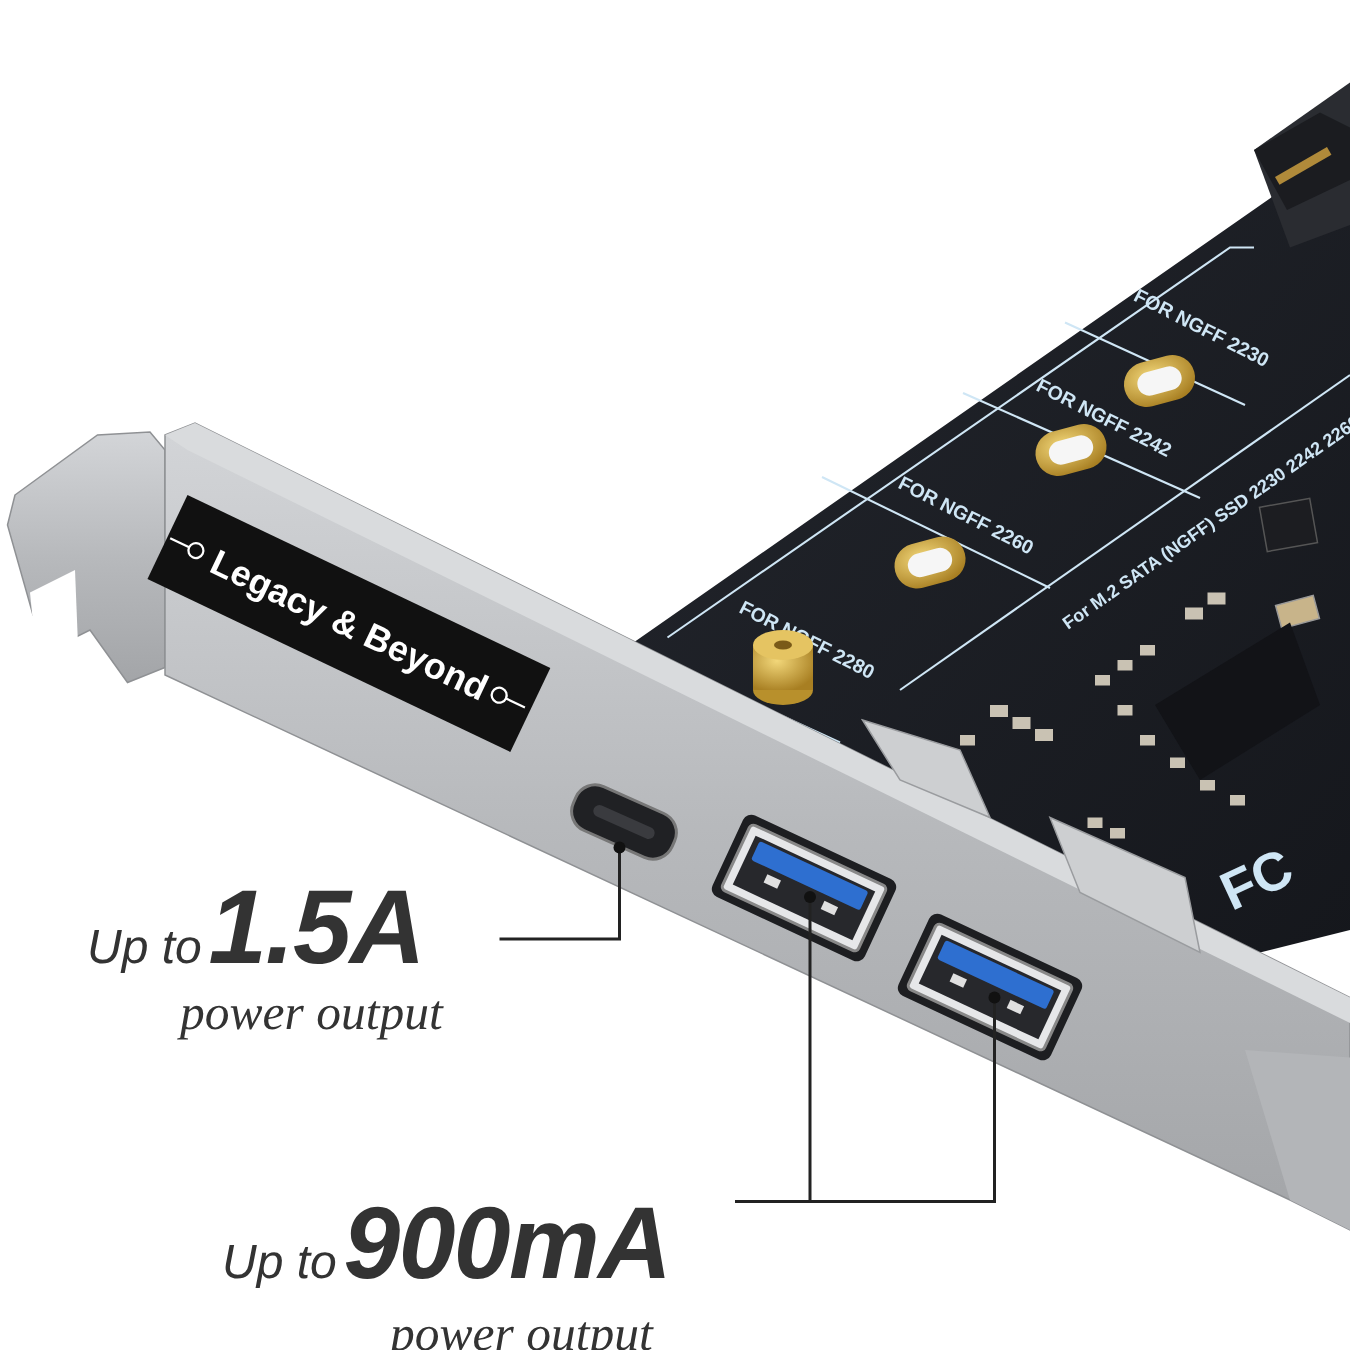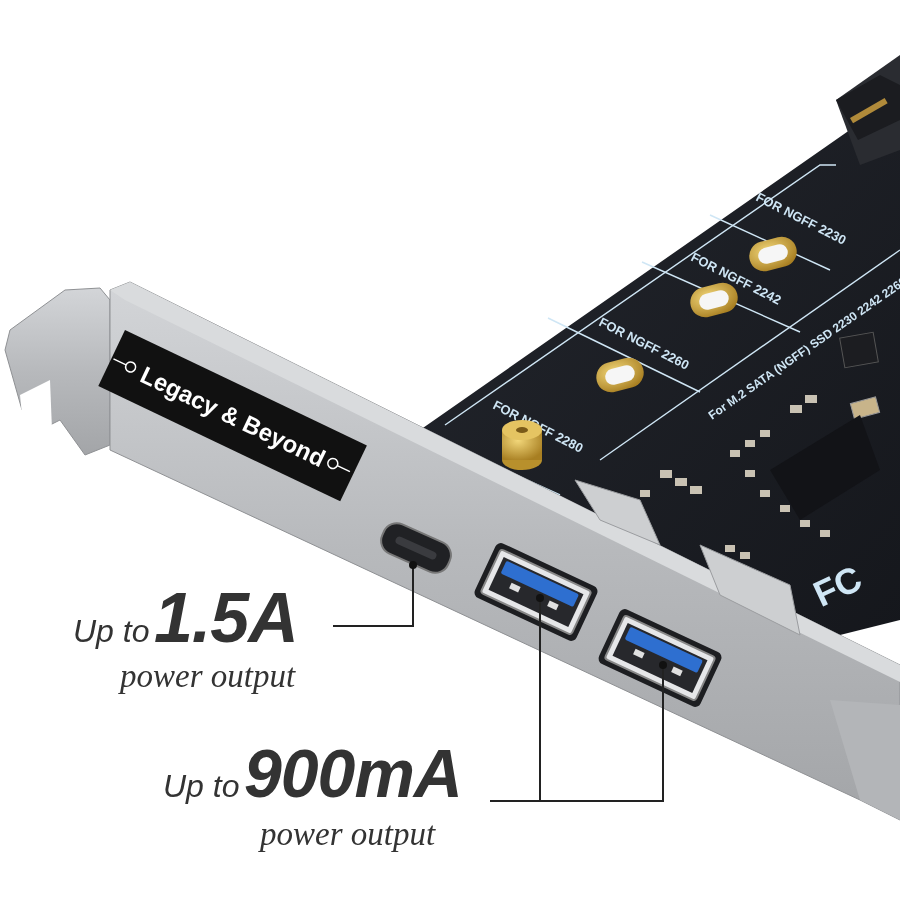--- a/index.html
+++ b/index.html
@@ -2,26 +2,26 @@
 <html><head>
   <meta charset="utf-8">
   <style>
     html, body { margin: 0; padding: 0; background: #ffffff; }
     body { width: 900px; height: 900px; position: relative; overflow: hidden;
            font-family: "Liberation Sans", sans-serif; }
     .scene { position: absolute; left: 0; top: 0; width: 900px; height: 900px; }
     svg text { font-family: "Liberation Sans", sans-serif; }
     .callout { position: absolute; color: #333333; font-family: "Liberation Sans", sans-serif;
                font-style: italic; white-space: nowrap; }
-    .callout .prefix { font-size: 32px; font-weight: normal; margin-left: 15px; }
+    .callout .prefix { font-size: 32px; font-weight: normal; }
     .callout .value { font-size: 70px; font-weight: bold; letter-spacing: -1px; }
     .callout .sub { font-size: 33px; display: block; font-family: Liberation Serif, serif; }
     #callout-typec { left: 58px; top: 578px; }
     #callout-typec .sub { position: absolute; left: 62px; top: 80px; }
-    #callout-usba { left: 148px; top: 734px; }
+    #callout-usba { left: 148px; top: 790px; }
     #callout-usba .value { font-size: 68px; }
     #callout-usba .sub { position: absolute; left: 112px; top: 82px; }
   </style>
 </head>
 <body>
 
 <svg class="scene" viewBox="0 0 900 900" xmlns="http://www.w3.org/2000/svg">
   <defs>
     <linearGradient id="bracketGrad" x1="0" y1="0" x2="0" y2="1">
       <stop offset="0" stop-color="#d3d5d8"></stop>

